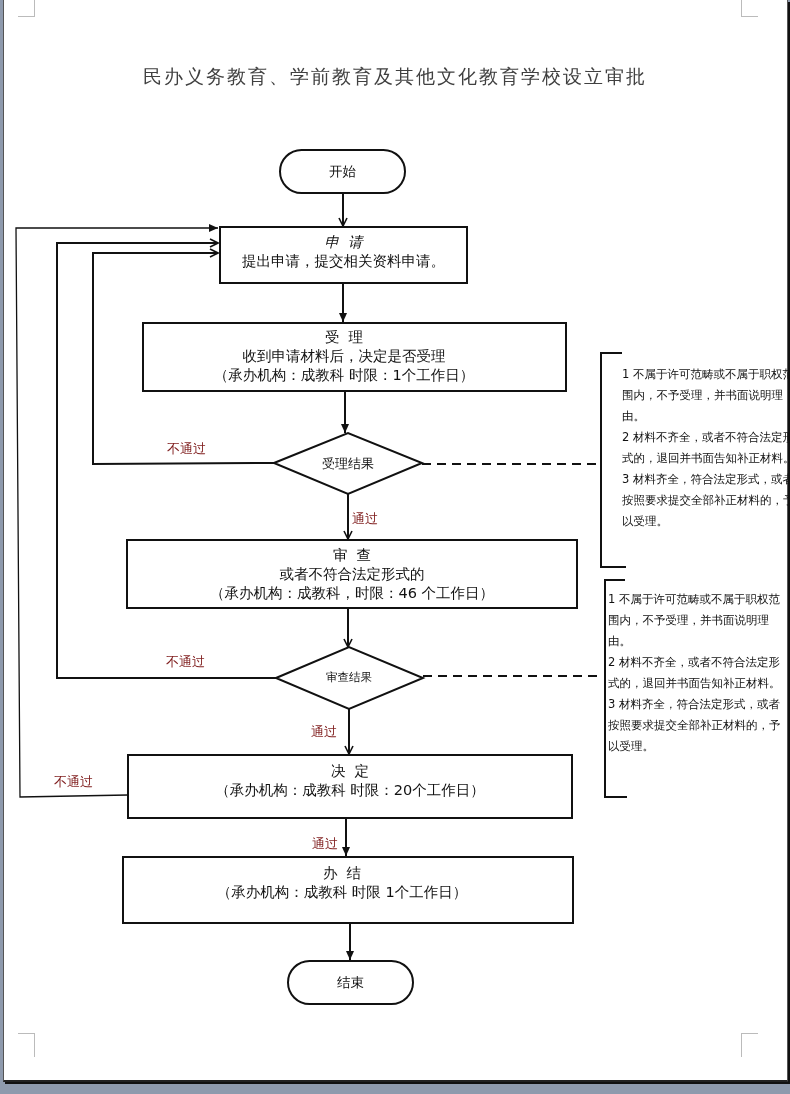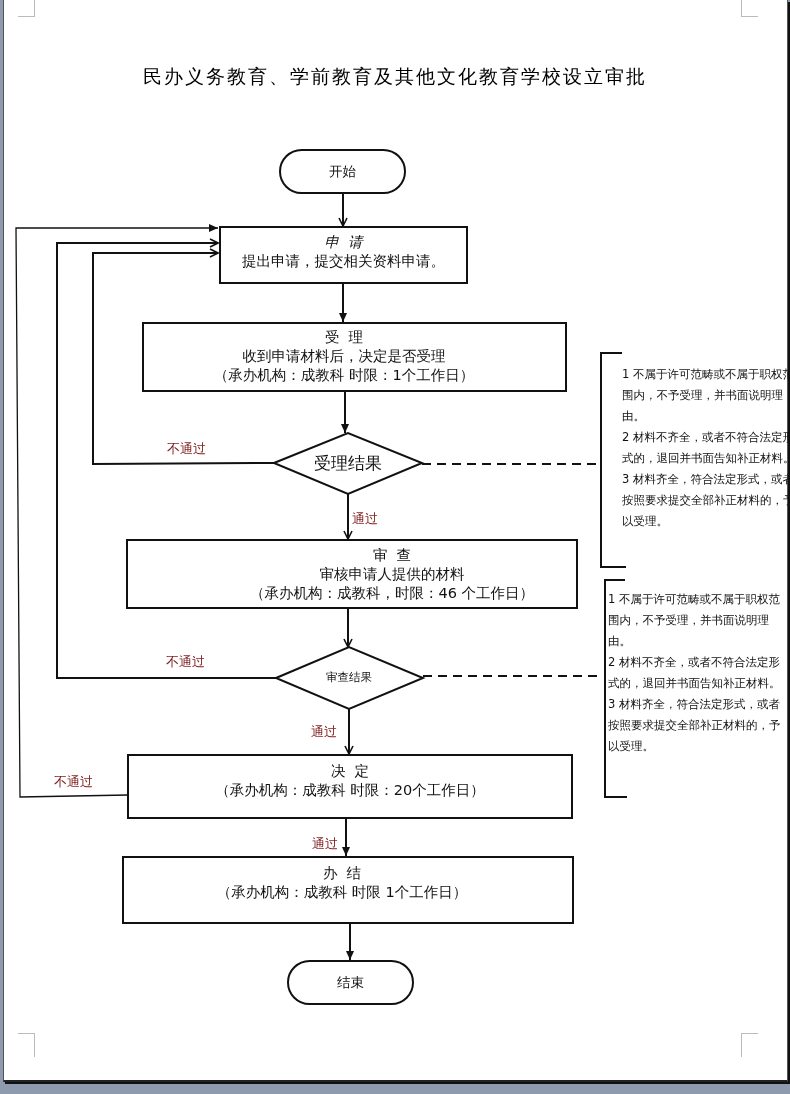--- a/index.html
+++ b/index.html
@@ -3,21 +3,21 @@
 <meta charset="utf-8">
 <style>
   html, body { margin:0; padding:0; }
   body { width:790px; height:1094px; background:#8e9aad; position:relative; overflow:hidden;
          font-family:"DejaVu Sans", sans-serif; color:#111; }
   .page { position:absolute; left:3px; top:0; width:783px; height:1080px; background:#fff;
           border-left:1px solid #555; border-right:1px solid #555; border-bottom:2px solid #222;
           box-shadow: 2px 2px 0 #111; }
   .crop { position:absolute; width:16px; height:16px; border-color:#bbb; border-style:solid; border-width:0; }
   .title { position:absolute; left:0; width:790px; top:64px; text-align:center; font-size:19px;
-           letter-spacing:2px; color:#000000; font-family:"DejaVu Serif", serif; }
+           letter-spacing:2px; color:#404040; font-family:"DejaVu Serif", serif; }
   svg.diagram { position:absolute; left:0; top:0; }
   .box-text { position:absolute; text-align:center; font-size:14.5px; line-height:19px; color:#111; }
   .lbl { position:absolute; font-size:13px; color:#7f1d1d; }
   .note { position:absolute; font-size:11.5px; line-height:21px; color:#111; width:175px; }
 </style>
 </head>
 <body>
 
 <div class="page"></div>
 
@@ -85,27 +85,27 @@
   <div style="white-space:pre;font-style:italic;">申  请</div>
   <div>提出申请，提交相关资料申请。</div>
 </div>
 
 <div class="box-text" style="left:143px;top:328px;width:402px;">
   <div style="white-space:pre;">受  理</div>
   <div>收到申请材料后，决定是否受理</div>
   <div>（承办机构：成教科 时限：1个工作日）</div>
 </div>
 
-<div class="box-text" style="left:300px;top:454px;width:96px;font-size:17px;">受理结果</div>
+<div class="box-text" style="left:300px;top:454px;width:96px;font-size:13px;">受理结果</div>
 <div class="lbl" style="left:167px;top:440px;">不通过</div>
 <div class="lbl" style="left:352px;top:510px;">通过</div>
 
-<div class="box-text" style="left:127px;top:546px;width:450px;padding-left:40px;">
+<div class="box-text" style="left:127px;top:546px;width:450px;">
   <div style="white-space:pre;">审  查</div>
-  <div>审核申请人提供的材料</div>
+  <div>或者不符合法定形式的</div>
   <div>（承办机构：成教科，时限：46 个工作日）</div>
 </div>
 
 <div class="box-text" style="left:301px;top:668px;width:96px;font-size:11.5px;">审查结果</div>
 <div class="lbl" style="left:166px;top:653px;">不通过</div>
 <div class="lbl" style="left:311px;top:723px;">通过</div>
 
 <div class="box-text" style="left:128px;top:762px;width:444px;">
   <div style="white-space:pre;">决  定</div>
   <div>（承办机构：成教科 时限：20个工作日）</div>

